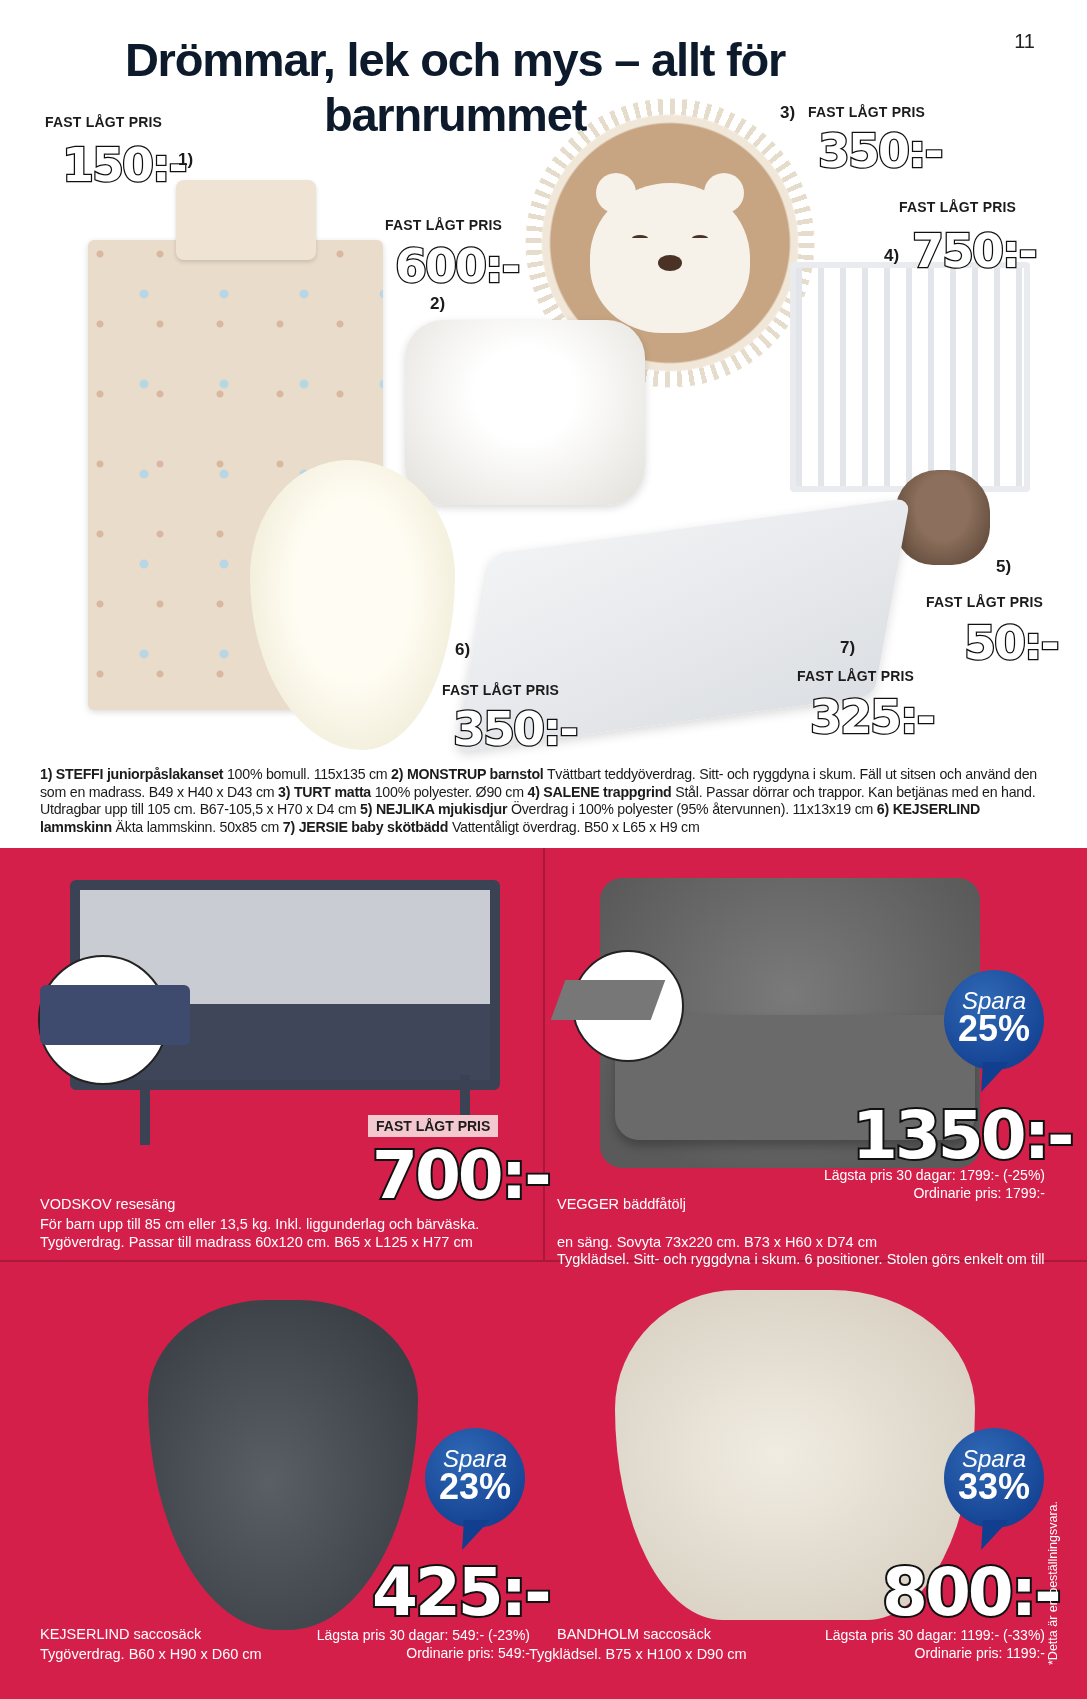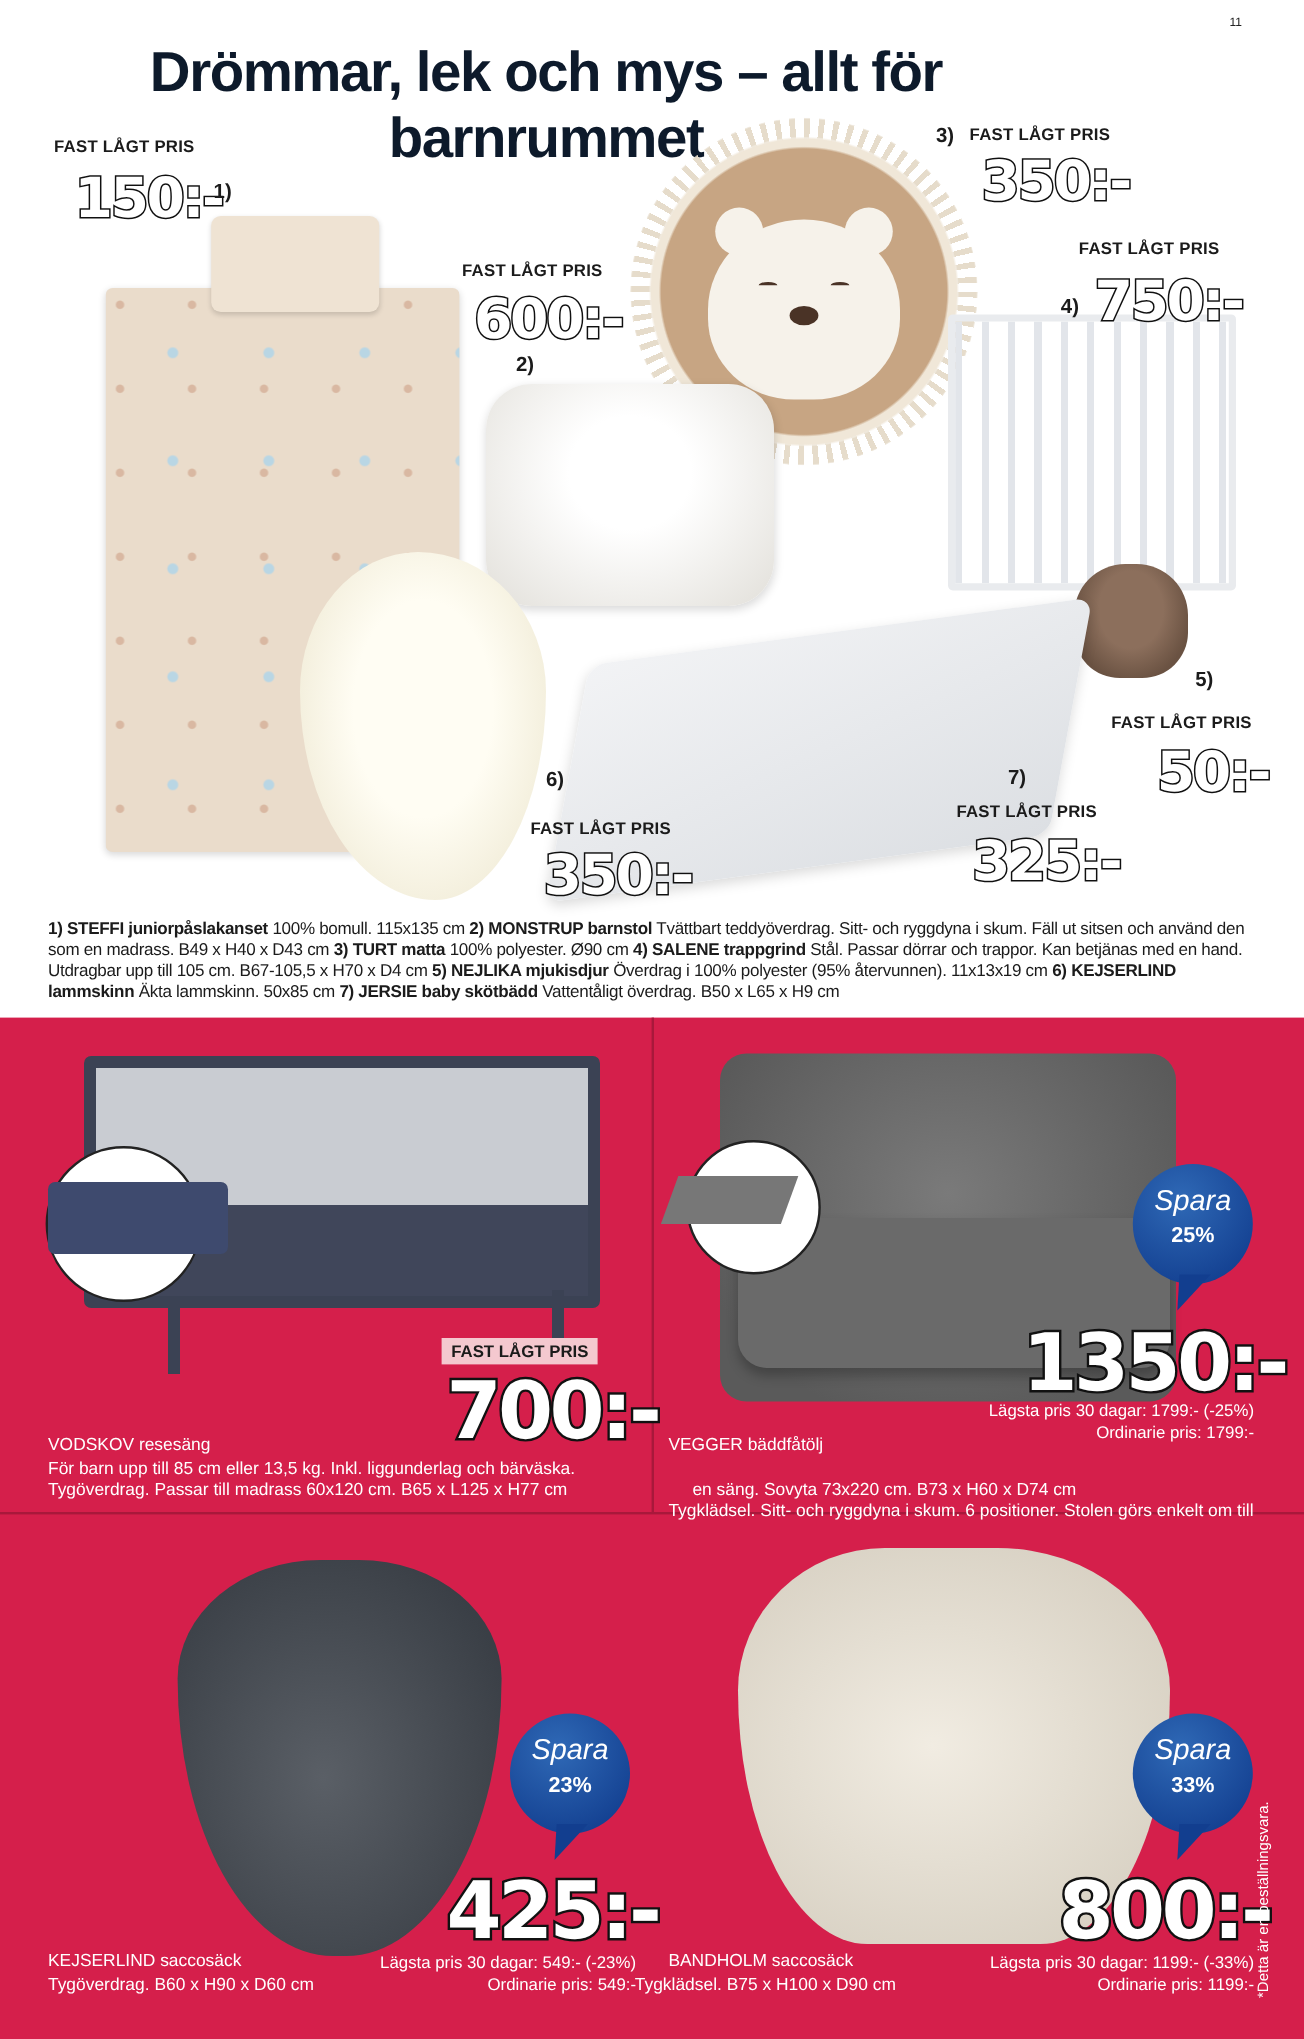--- a/index.html
+++ b/index.html
@@ -1,19 +1,19 @@
 <!DOCTYPE html>
 <html><head>
 <meta charset="utf-8">
 <style>
   * { box-sizing: border-box; margin: 0; padding: 0; }
   html, body { width: 1087px; height: 1699px; background: #ffffff; overflow: hidden; }
   body { font-family: "Liberation Sans", "DejaVu Sans", sans-serif; color: #111; position: relative; }
 
-  .page-num { position: absolute; top: 14px; right: 52px; font-size: 10px; color: #222; }
+  .page-num { position: absolute; top: 30px; right: 52px; font-size: 20px; color: #222; }
   .headline { position: absolute; top: 32px; left: 0; width: 910px; text-align: center;
     font-size: 47px; font-weight: 700; color: #0d1a2b; letter-spacing: -1.2px; font-family: "Liberation Sans", sans-serif; }
 
   
   .top { position: absolute; left: 0; top: 0; width: 1087px; height: 848px; }
   .tag { position: absolute; font-weight: 700; font-size: 14px; letter-spacing: 0.2px; color: #1b1b1b; white-space: nowrap; }
   .num { position: absolute; font-weight: 700; font-size: 17px; color: #1b1b1b; }
   .outline-price { position: absolute; font-weight: 900; font-size: 46px; line-height: 1; color: #ffffff;
     letter-spacing: -2px; -webkit-text-stroke: 2.5px #111; paint-order: stroke fill;
     text-shadow: 0 0 1px #111; font-family: "DejaVu Sans", sans-serif; }
@@ -59,21 +59,21 @@
   .ptext { position: absolute; font-size: 14.5px; line-height: 18px; color: #fff; }
   .pprice-note { position: absolute; font-size: 14px; line-height: 18px; color: #fff; text-align: right; }
   .big-price { position: absolute; font-weight: 900; font-size: 66px; line-height: 1; color: #ffffff; letter-spacing: -3px;
     -webkit-text-stroke: 4px #111; paint-order: stroke fill; font-family: "DejaVu Sans", sans-serif; }
   .fast-badge { position: absolute; left: 368px; top: 1115px; padding: 3px 8px; background: #f4c8cf; color: #1b1b1b; font-weight: 700; font-size: 14px; }
 
   .spara { position: absolute; width: 100px; height: 100px; border-radius: 50%; background: radial-gradient(circle at 40% 30%, #2f69b6, #123e8f 85%); color: #fff; text-align: center; }
   .spara::after { content: ""; position: absolute; left: 34px; bottom: -22px; width: 0; height: 0;
     border-left: 8px solid transparent; border-right: 18px solid transparent; border-top: 30px solid #123e8f; transform: skewX(-18deg); }
   .spara .s1 { display: block; margin-top: 18px; font-size: 24px; font-style: italic; font-weight: 400; line-height: 26px; }
-  .spara .s2 { display: block; font-size: 18px; font-weight: 700; line-height: 30px; }
+  .spara .s2 { display: block; font-size: 36px; font-weight: 700; line-height: 30px; }
 
   .side-note { position: absolute; left: 1046px; top: 1665px; transform-origin: 0 0; transform: rotate(-90deg); white-space: nowrap; font-size: 12.5px; color: #fff; }
 
   
   .crib { left: 70px; top: 880px; width: 430px; height: 210px; border: 10px solid #3b4254; border-radius: 6px;
     background: linear-gradient(180deg, #c9ccd2 0 60%, #40465a 60% 100%); }
   .crib-leg { position: absolute; width: 10px; height: 55px; background: #3b4254; }
   .bag-circle { left: 38px; top: 955px; width: 130px; height: 130px; border-radius: 50%; background: #fff; border: 2px solid #222; }
   .bag { left: 40px; top: 985px; width: 150px; height: 60px; background: #3e4a6e; border-radius: 6px; }
 
@@ -173,21 +173,21 @@
   <span class="s1">Spara</span>
   <span class="s2">25%</span>
 </div>
 <span class="big-price" style="left:852px;top:1103px;">1350:-</span>
 <div class="pprice-note" style="right:42px;top:1166px;">
   <div>Lägsta pris 30 dagar: 1799:- (-25%)</div>
   <div>Ordinarie pris: 1799:-</div>
 </div>
 <span class="pname" style="left:557px;top:1196px;">VEGGER bäddfåtölj</span>
 <span class="ptext" style="left:557px;top:1250px;">Tygklädsel. Sitt- och ryggdyna i skum. 6 positioner. Stolen görs enkelt om till</span>
-<span class="ptext" style="left:577px;top:1233px;">en säng. Sovyta 73x220 cm. B73 x H60 x D74 cm</span>
+<span class="ptext" style="left:557px;top:1233px;">en säng. Sovyta 73x220 cm. B73 x H60 x D74 cm</span>
 
 <div class="ph beanbag"></div>
 <div class="spara" style="left:425px;top:1428px;">
   <span class="s1">Spara</span>
   <span class="s2">23%</span>
 </div>
 <span class="big-price" style="left:372px;top:1560px;">425:-</span>
 <span class="pname" style="left:40px;top:1626px;">KEJSERLIND saccosäck</span>
 <span class="ptext" style="left:40px;top:1645px;">Tygöverdrag. B60 x H90 x D60 cm</span>
 <div class="pprice-note" style="right:557px;top:1626px;">

